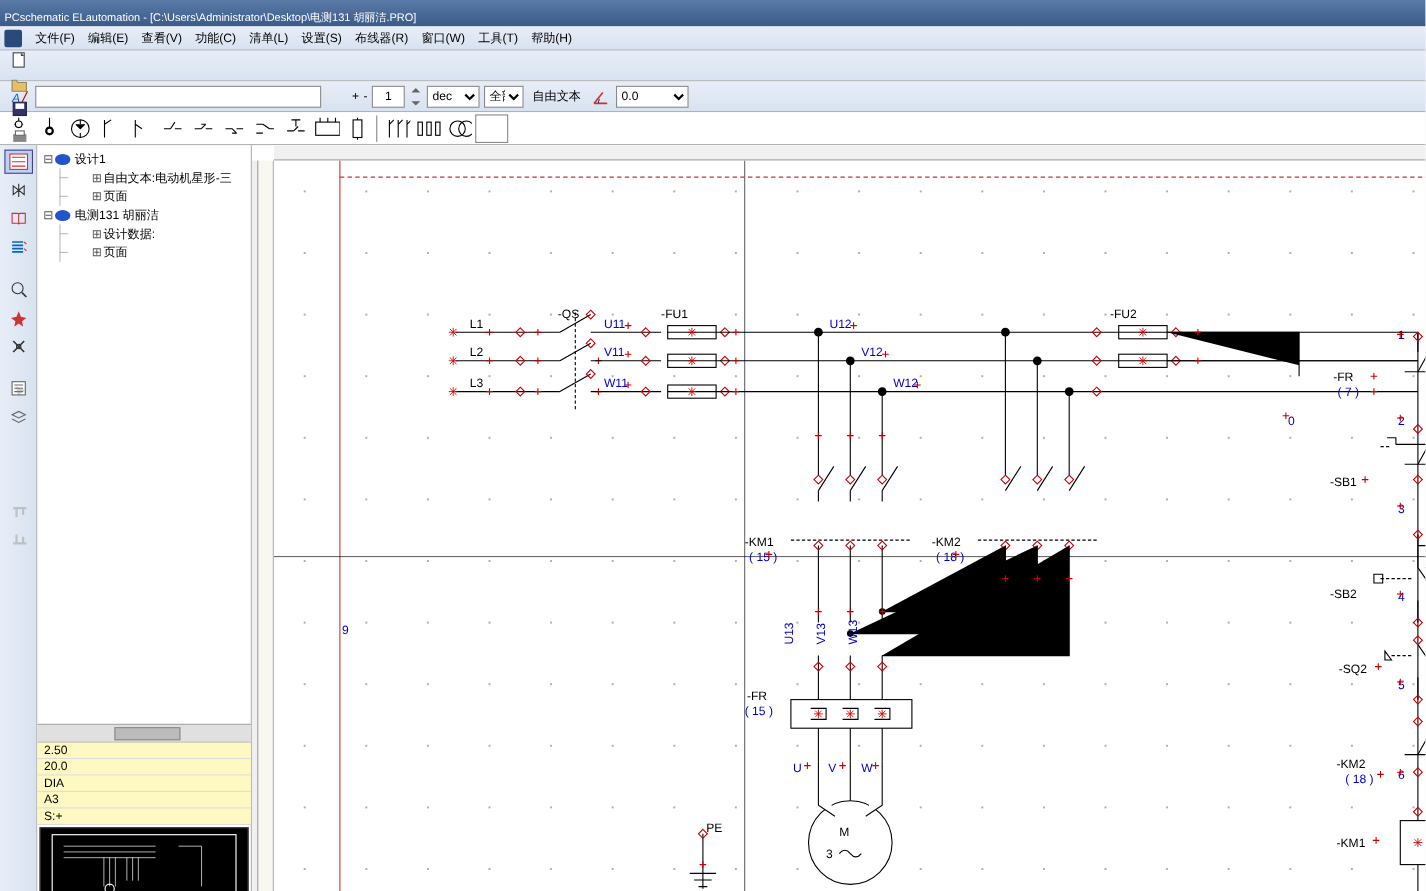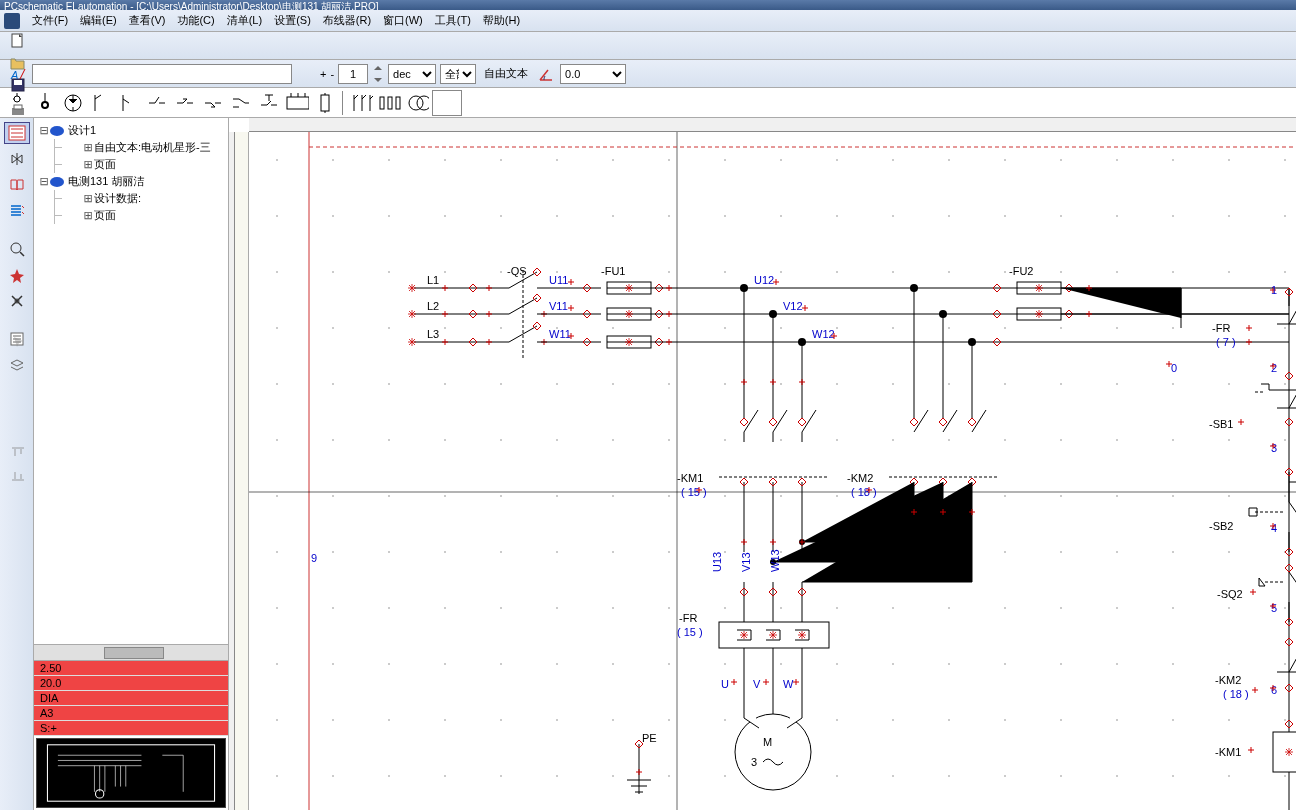--- a/index.html
+++ b/index.html
@@ -1,17 +1,17 @@
 <!DOCTYPE html>
 <html><head>
 <meta charset="utf-8">
 <style>
 * { margin: 0; padding: 0; box-sizing: border-box; font-family: "Microsoft YaHei", Arial, sans-serif; font-size: 11px; }
 body { background: #f0f0f0; overflow: hidden; }
-.titlebar { height: 10px; background: linear-gradient(#5a7aa8, #3a5a88); color: #fff; padding: 2px 4px; line-height: 10px; font-size: 10px; overflow: hidden; }
+.titlebar { height: 10px; background: linear-gradient(#5a7aa8, #3a5a88); color: #fff; padding: 12px 4px; line-height: 10px; font-size: 10px; overflow: hidden; }
 .menubar { height: 22px; background: linear-gradient(#e8eef8, #d8e2f0); border-bottom: 1px solid #aaa; display: flex; align-items: center; padding-left: 4px; }
 .menubar .logo { width: 16px; height: 16px; background: #2a4a7a; border-radius: 2px; margin-right: 6px; }
 .menubar span { padding: 16px 6px; cursor: default; }
 .toolbar1 { height: 28px; background: linear-gradient(#e8eef8, #d8e2f0); border-bottom: 1px solid #aaa; display: flex; align-items: flex-start; padding-left: 8px; gap: 4px; flex-direction: column; }
 .tb-btn { width: 20px; height: 20px; border: 1px solid transparent; display: flex; align-items: center; justify-content: center; cursor: pointer; }
 .tb-sep { width: 2px; height: 20px; border-left: 1px solid #aaa; border-right: 1px solid #fff; margin: 0 2px; }
 .tb-btn.active { border: 1px solid #88a; background: #c8d8f0; }
 .toolbar2 { height: 28px; background: linear-gradient(#e8eef8, #d8e2f0); border-bottom: 1px solid #aaa; display: flex; align-items: center; padding-left: 8px; gap: 4px; }
 .tb-text { width: 260px; height: 20px; border: 1px solid #888; background: #fff; }
 .tb-combo { height: 20px; border: 1px solid #888; background: #fff; font-size: 11px; }
@@ -24,21 +24,21 @@
 .vt.active { border: 1px solid #448; background: #c0d0f0; }
 .side { width: 195px; background: #fff; border-right: 1px solid #aaa; display: flex; flex-direction: column; }
 .tree { flex: 1; overflow: auto; font-size: 11px; padding: 4px 2px; }
 .tree-item { display: flex; align-items: center; padding: 1px 2px; white-space: nowrap; cursor: default; }
 .tree-item .tog { width: 12px; text-align: center; color: #555; }
 .tree-item .eye { width: 14px; height: 10px; background: #2255cc; border-radius: 50%; margin-right: 4px; }
 .tree-item.child { padding-left: 38px; background-image: linear-gradient(#bbb,#bbb); background-size: 1px 100%; background-repeat: no-repeat; background-position: 18px 0; }
 .tree-item.child::before { content: ""; width: 8px; height: 1px; background: #bbb; position: relative; left: -20px; }
 .hscroll { height: 16px; background: #e0e0e0; border-top: 1px solid #aaa; position: relative; }
 .hscroll-thumb { position: absolute; left: 70px; top: 2px; width: 60px; height: 12px; background: #bbb; border: 1px solid #888; }
-.status { background: #ef4444; border-top: 1px solid #aaa; font-size: 10px; }
+.status { background: #fef9c3; border-top: 1px solid #aaa; font-size: 10px; }
 .status div { padding: 1px 6px; border-bottom: 1px solid #ddd; }
 .preview { height: 70px; background: #000; margin: 2px; border: 1px solid #444; position: relative; }
 .preview svg { width: 100%; height: 100%; }
 .canvas-wrap { flex: 1; position: relative; overflow: hidden; background: #fff; }
 .ruler-top { position: absolute; left: 20px; right: 0; top: 0; height: 14px; background: #f0f0f0; border-bottom: 1px solid #888; }
 .ruler-left { position: absolute; left: 0; top: 14px; bottom: 0; width: 6px; background: #f0f0f0; border-right: 1px solid #888; }
 .marker-bar { position: absolute; left: 6px; top: 14px; width: 14px; bottom: 0; background: #f8f8f0; border-right: 1px solid #aaa; }
 .canvas { position: absolute; left: 20px; top: 14px; right: 0; bottom: 0; background: #fff; }
 .canvas svg { position: absolute; left: 0; top: 0; }
 text { font-family: Arial; }

